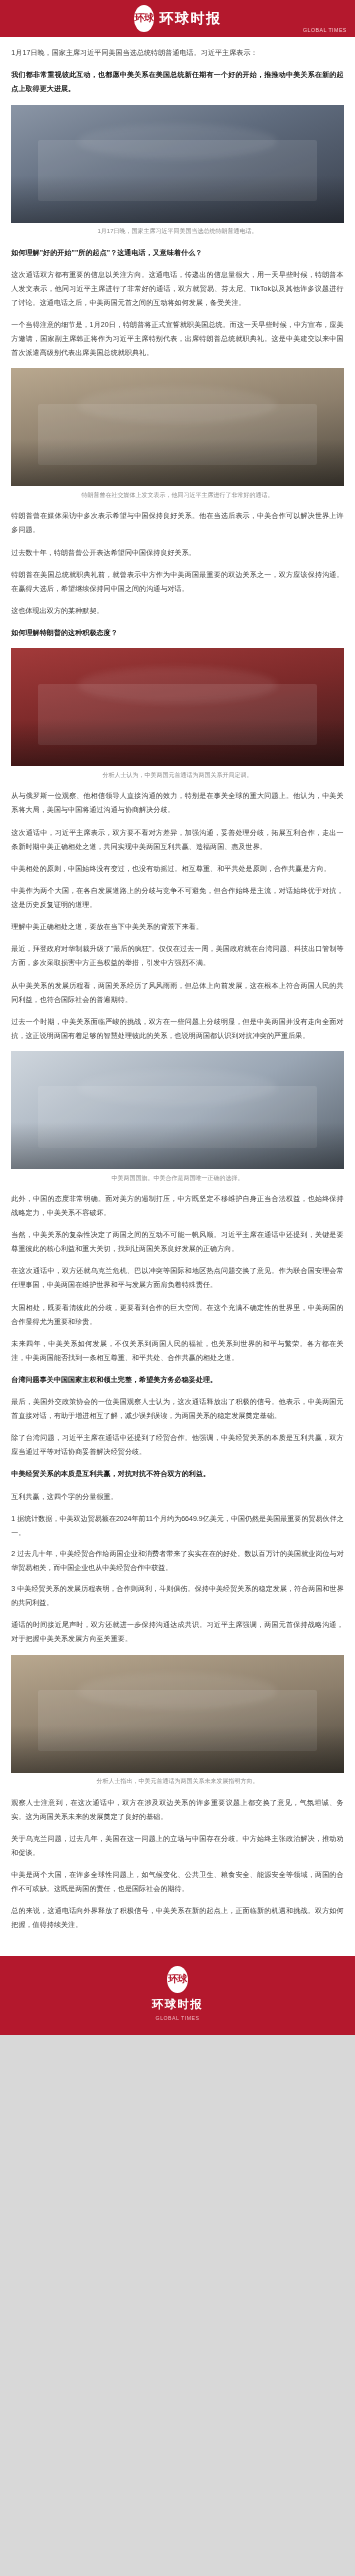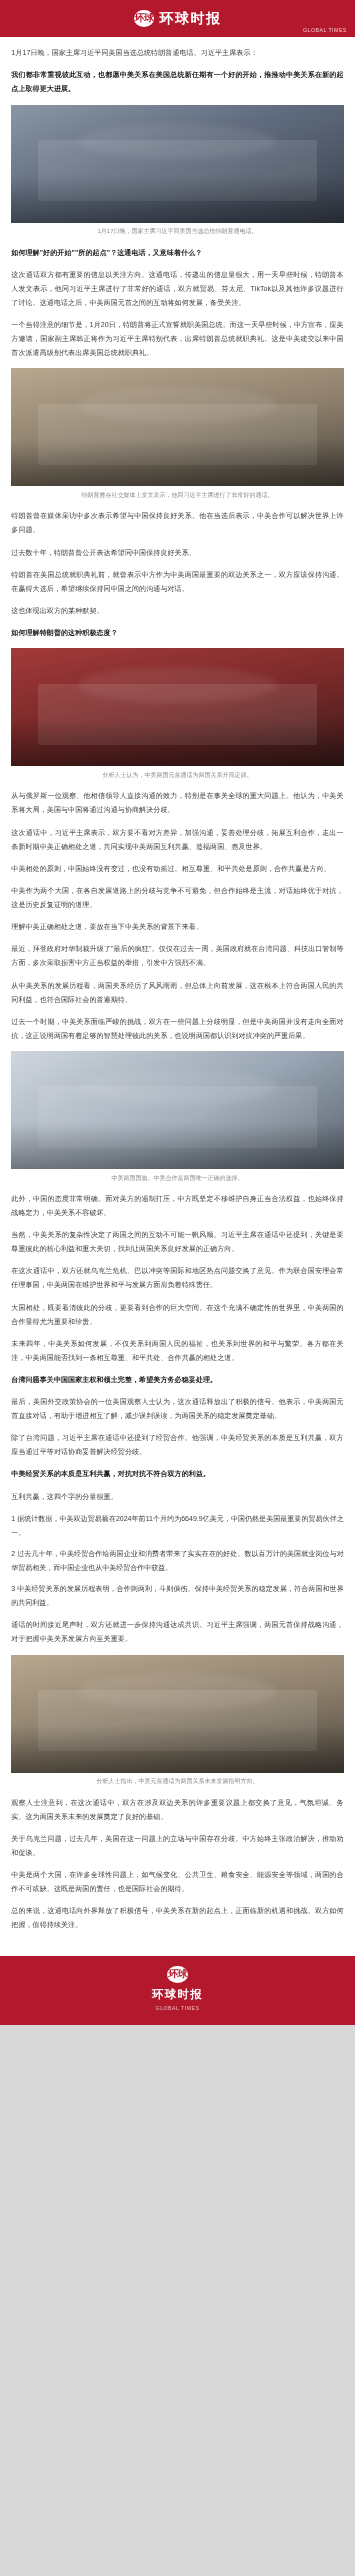--- a/index.html
+++ b/index.html
@@ -25,21 +25,21 @@
     justify-content: center;
     position: relative;
   }
   .masthead-inner {
     display: flex;
     align-items: center;
     gap: 5.2px;
   }
   .logo-badge {
     width: 20.6px;
-    height: 17px;
+    height: 27px;
     border-radius: 50%;
     background: #ffffff;
     color: #b4182d;
     display: flex;
     align-items: center;
     justify-content: center;
     font-size: 9.8px;
     font-weight: bold;
     letter-spacing: -0.5px;
   }

